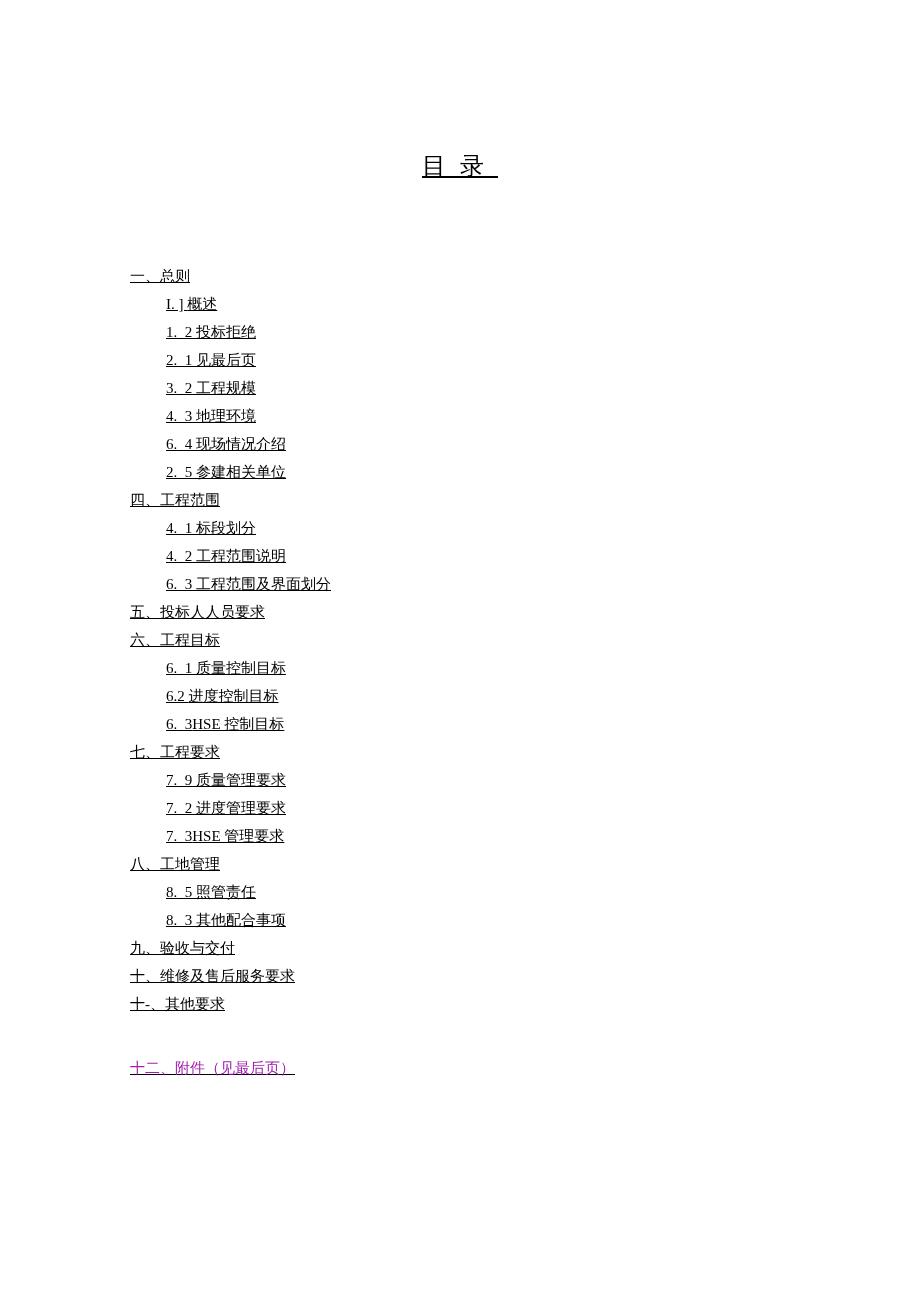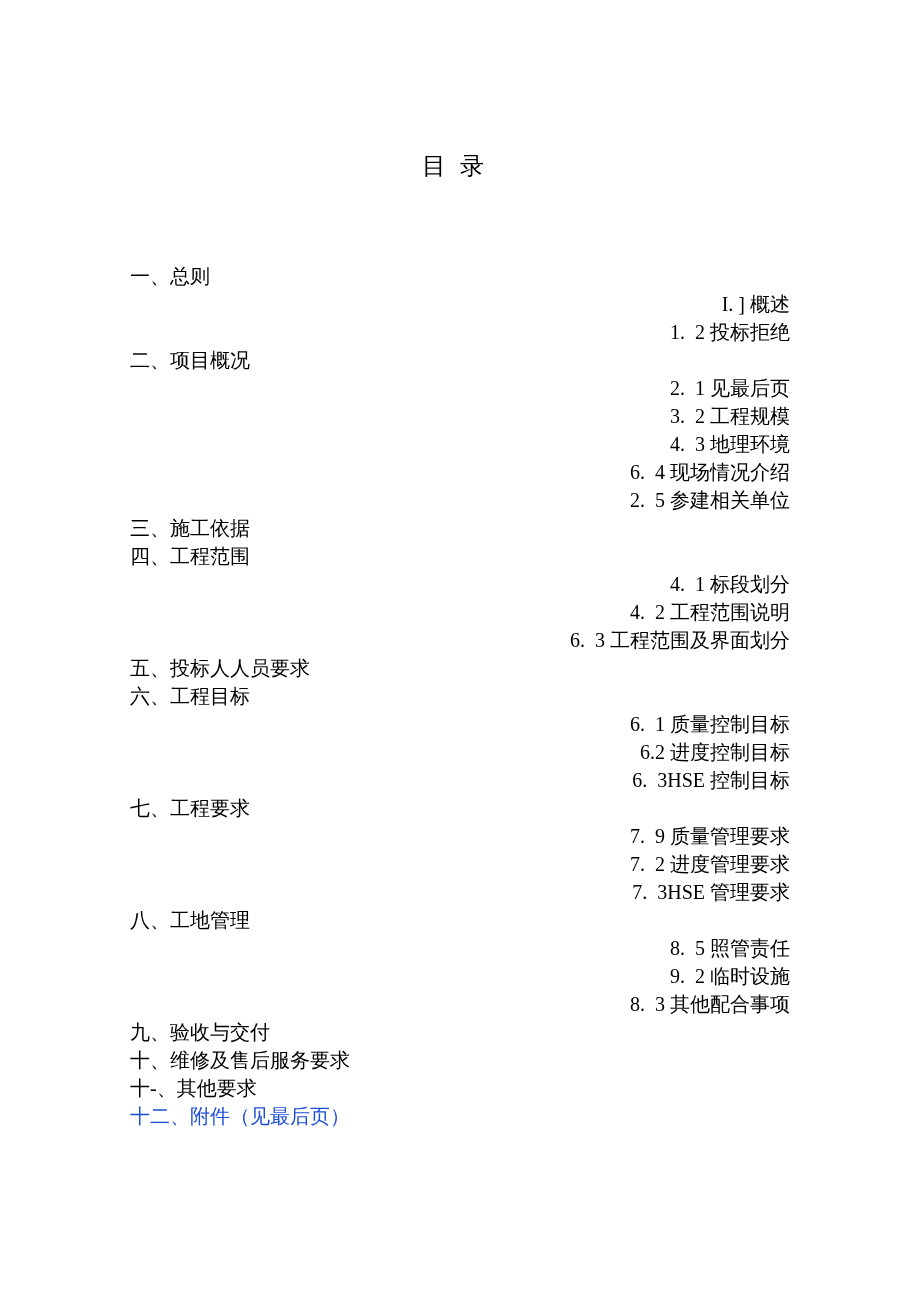--- a/index.html
+++ b/index.html
@@ -6,68 +6,66 @@
   body {
     width: 920px;
     height: 1302px;
     background: #ffffff;
     font-family: "SimSun", "宋体", serif;
     color: #000000;
     position: relative;
   }
   .page {
     padding: 150px 130px 0 130px;
+    text-decoration: underline;
   }
   .title {
     text-align: center;
     font-size: 24px;
     letter-spacing: 14px;
     margin-bottom: 80px;
     font-weight: normal;
   }
   .toc-line {
-    font-size: 20px;
+    font-size: 15px;
     line-height: 28px;
     white-space: pre;
   }
   .level1 { margin-left: 0; }
-  .level2 { margin-left: 36px; text-align: right; }
-  .grey { color: #1d4ed8; }
+  .level2 { margin-left: 36px; }
+  .grey { color: #a21caf; margin-top: 36px; }
 </style>
 </head>
 <body>
 
 <div class="page">
   <h1 class="title">目录</h1>
   <div id="toc-container">
       <div class="toc-line level1"><span>一、</span><span>总则</span></div>
       <div class="toc-line level2"><span>I. ] </span><span>概述</span></div>
       <div class="toc-line level2"><span>1.  2 </span><span>投标拒绝</span></div>
-      <div class="toc-line level1"><span>二、</span><span>项目概况</span></div>
       <div class="toc-line level2"><span>2.  1 </span><span>见最后页</span></div>
       <div class="toc-line level2"><span>3.  2 </span><span>工程规模</span></div>
       <div class="toc-line level2"><span>4.  3 </span><span>地理环境</span></div>
       <div class="toc-line level2"><span>6.  4 </span><span>现场情况介绍</span></div>
       <div class="toc-line level2"><span>2.  5 </span><span>参建相关单位</span></div>
-      <div class="toc-line level1"><span>三、</span><span>施工依据</span></div>
       <div class="toc-line level1"><span>四、</span><span>工程范围</span></div>
       <div class="toc-line level2"><span>4.  1 </span><span>标段划分</span></div>
       <div class="toc-line level2"><span>4.  2 </span><span>工程范围说明</span></div>
       <div class="toc-line level2"><span>6.  3 </span><span>工程范围及界面划分</span></div>
       <div class="toc-line level1"><span>五、</span><span>投标人人员要求</span></div>
       <div class="toc-line level1"><span>六、</span><span>工程目标</span></div>
       <div class="toc-line level2"><span>6.  1 </span><span>质量控制目标</span></div>
       <div class="toc-line level2"><span>6.2 </span><span>进度控制目标</span></div>
       <div class="toc-line level2"><span>6.  3</span><span>HSE 控制目标</span></div>
       <div class="toc-line level1"><span>七、</span><span>工程要求</span></div>
       <div class="toc-line level2"><span>7.  9 </span><span>质量管理要求</span></div>
       <div class="toc-line level2"><span>7.  2 </span><span>进度管理要求</span></div>
       <div class="toc-line level2"><span>7.  3</span><span>HSE 管理要求</span></div>
       <div class="toc-line level1"><span>八、</span><span>工地管理</span></div>
       <div class="toc-line level2"><span>8.  5 </span><span>照管责任</span></div>
-      <div class="toc-line level2"><span>9.  2 </span><span>临时设施</span></div>
       <div class="toc-line level2"><span>8.  3 </span><span>其他配合事项</span></div>
       <div class="toc-line level1"><span>九、</span><span>验收与交付</span></div>
       <div class="toc-line level1"><span>十、</span><span>维修及售后服务要求</span></div>
       <div class="toc-line level1"><span>十-、</span><span>其他要求</span></div>
       <div class="toc-line level1 grey"><span>十二、</span><span>附件（见最后页）</span></div>
     </div>
 </div>
 
 </body></html>

